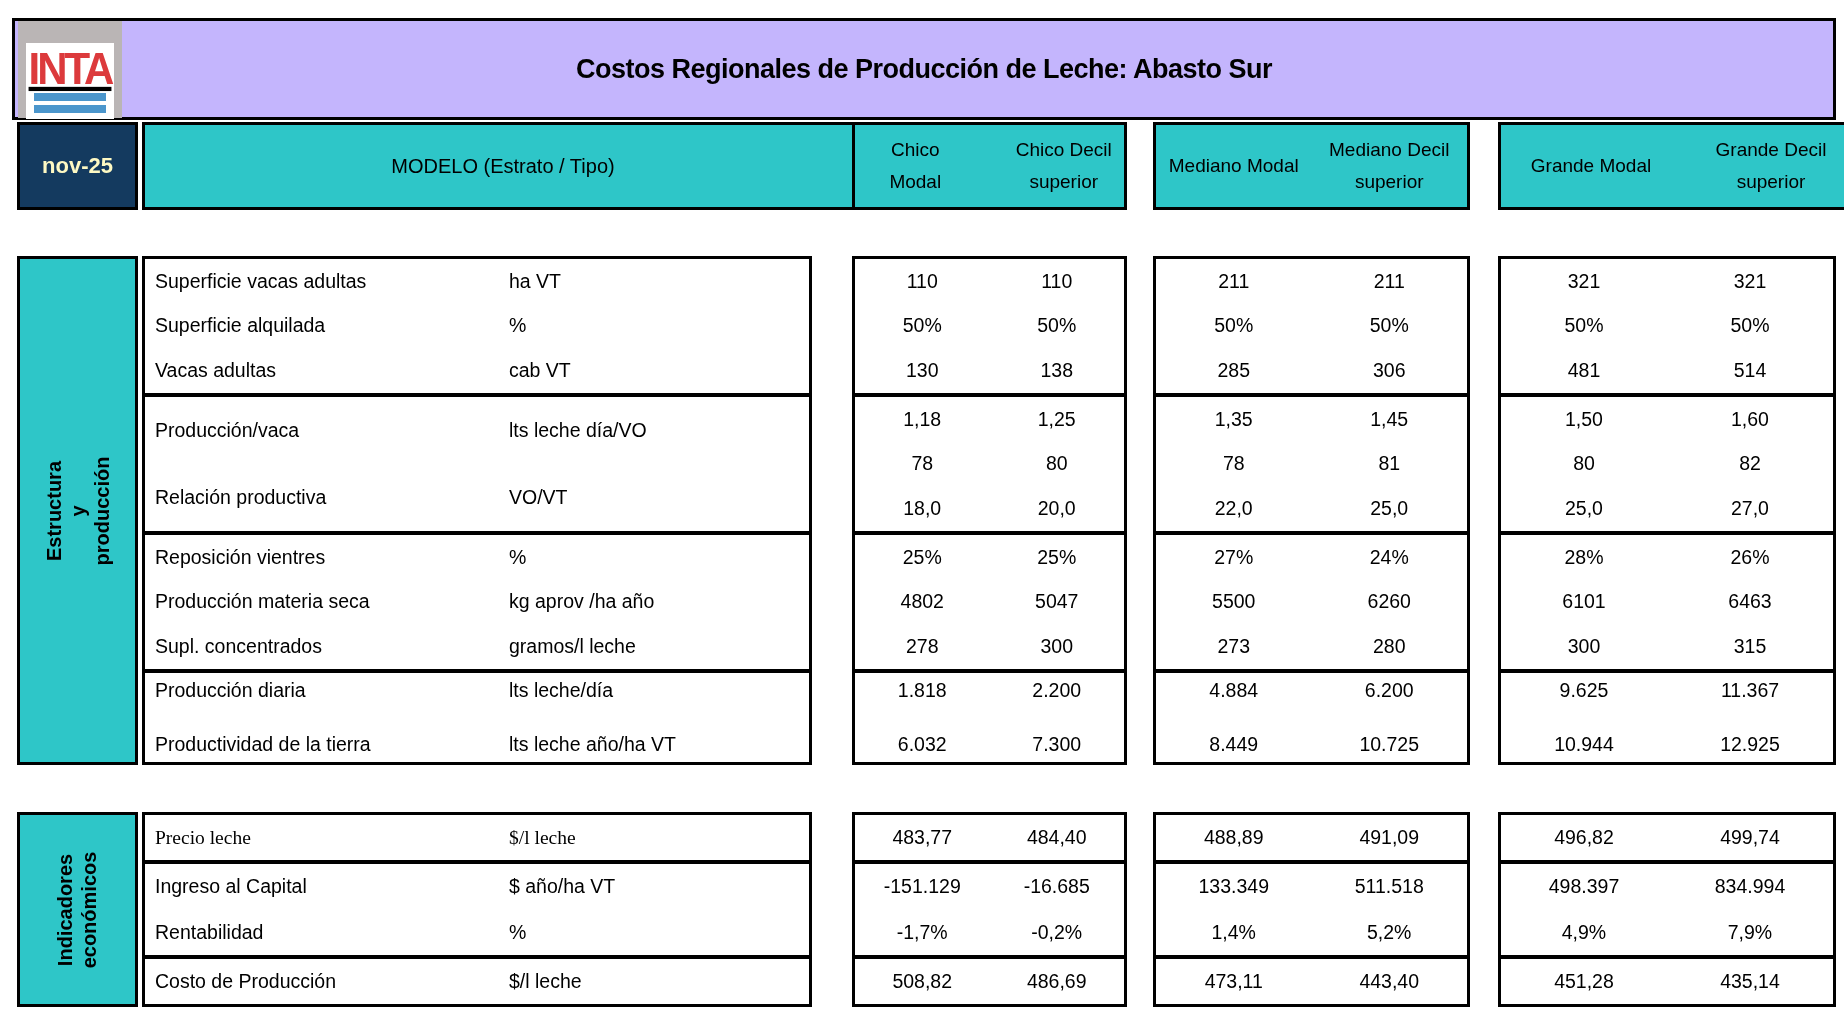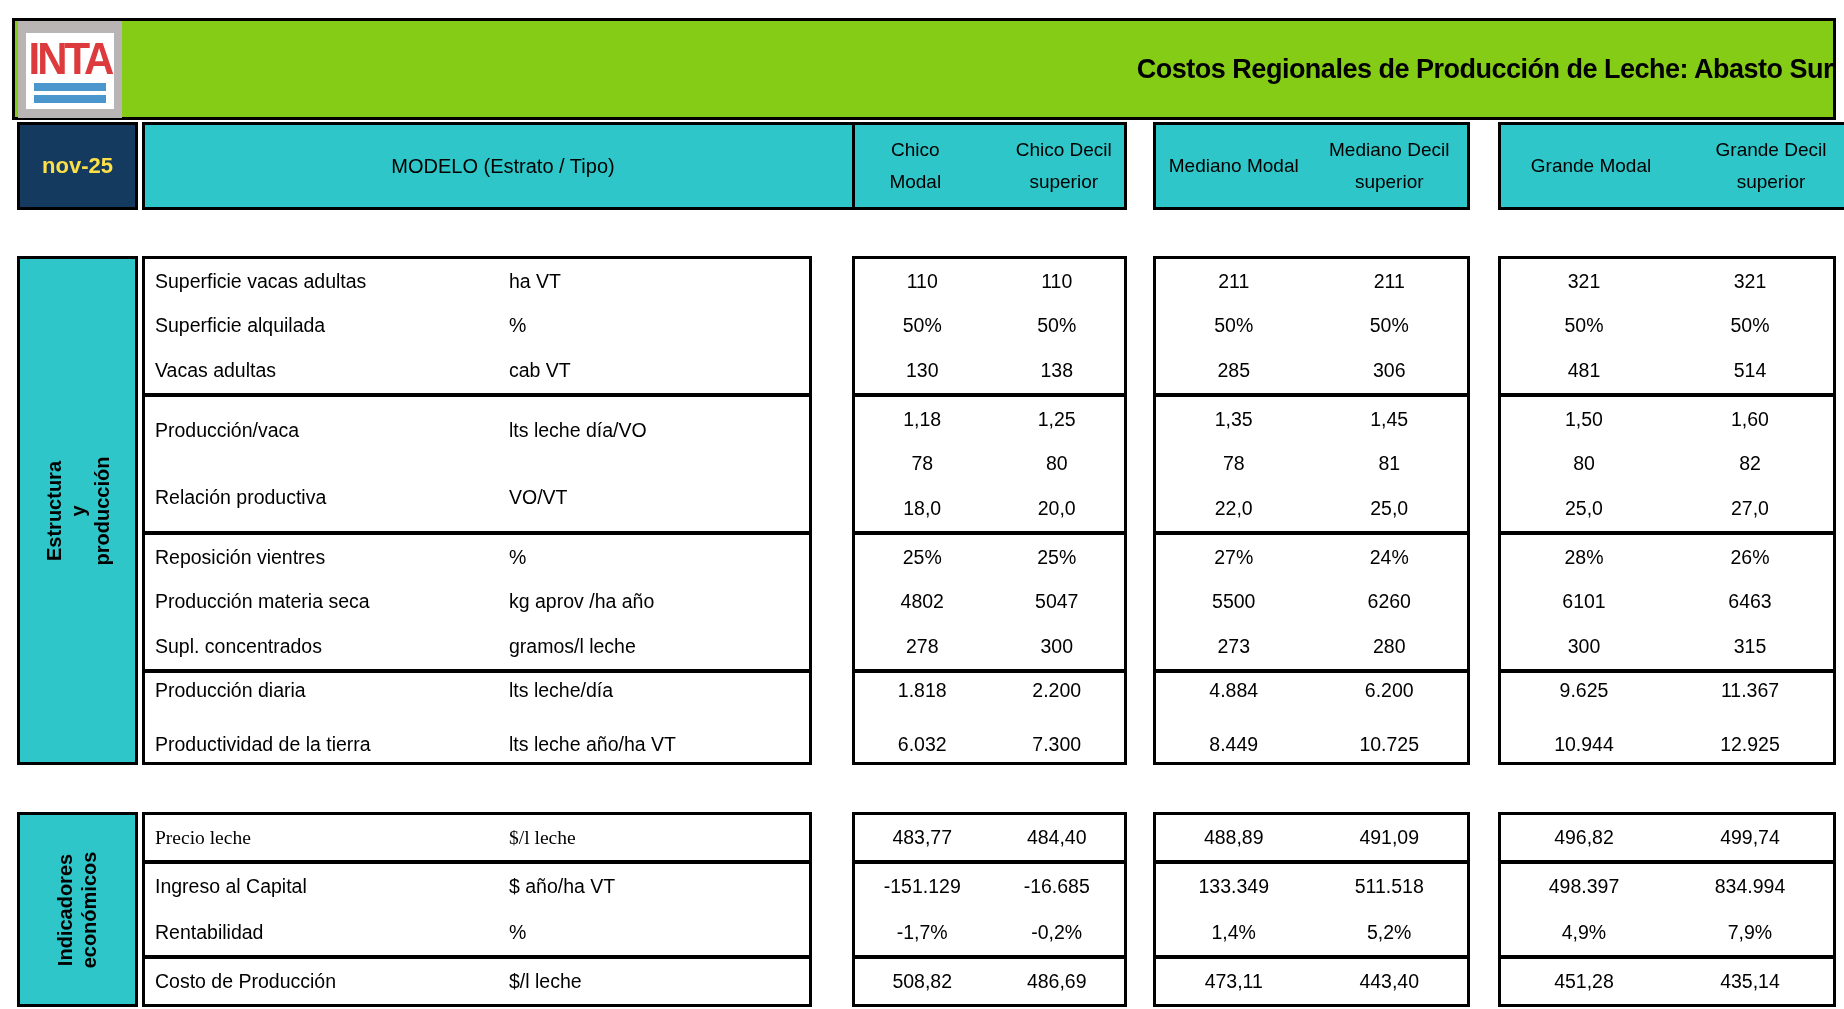--- a/index.html
+++ b/index.html
@@ -4,43 +4,43 @@
 <style>
   html,body{margin:0;padding:0;background:#ffffff;}
   .page{
     position:relative;width:1844px;height:1009px;background:#ffffff;
     font-family:"Liberation Sans","DejaVu Sans",sans-serif;color:#000;
     overflow:hidden;
   }
   
   .titlebar{
     position:absolute;left:12px;top:18px;width:1818px;height:96px;
-    background:#84cc16;border:3px solid #000;
-    display:flex;align-items:center;justify-content:flex-end;
+    background:#c4b5fd;border:3px solid #000;
+    display:flex;align-items:center;justify-content:center;
   }
   .title{font-size:27px;font-weight:bold;letter-spacing:-0.5px;}
   
   .logo-mat{
     position:absolute;left:18px;top:21px;width:104px;height:97px;
     background:#bab5b5;display:flex;align-items:flex-start;justify-content:center;
   }
   .logo-inner{
-    margin-top:12px;width:88px;height:76px;background:#ffffff;
-    display:flex;flex-direction:column;align-items:center;justify-content:center;
+    margin-top:22px;width:88px;height:76px;background:#ffffff;
+    display:flex;flex-direction:column;align-items:center;justify-content:center;text-decoration:underline;
   }
   .logo-text{
     font-size:42px;font-weight:800;letter-spacing:-3px;line-height:0.95;
     color:#dc3a3c;transform:scaleY(1.05);
   }
   .logo-stripe{width:72px;height:8px;background:#4b96cc;margin-top:4px;}
   
   .cell{position:absolute;border:3px solid #000;box-sizing:border-box;}
   .hrow{top:122px;height:88px;}
   .datecell{
-    left:17px;width:121px;background:#143a5f;color:#fde047;font-weight:bold;font-size:22px;
+    left:17px;width:121px;background:#143a5f;color:#fef9c3;font-weight:bold;font-size:22px;
     display:flex;align-items:center;justify-content:center;
   }
   .modelcell{
     left:142px;width:722px;background:#2ec6c8;font-size:20px;
     display:flex;align-items:center;justify-content:center;
   }
   .ghead{
     background:#2ec6c8;display:flex;align-items:center;
   }
   .gcol{width:50%;text-align:center;font-size:19px;line-height:1.7;white-space:pre-line;}

